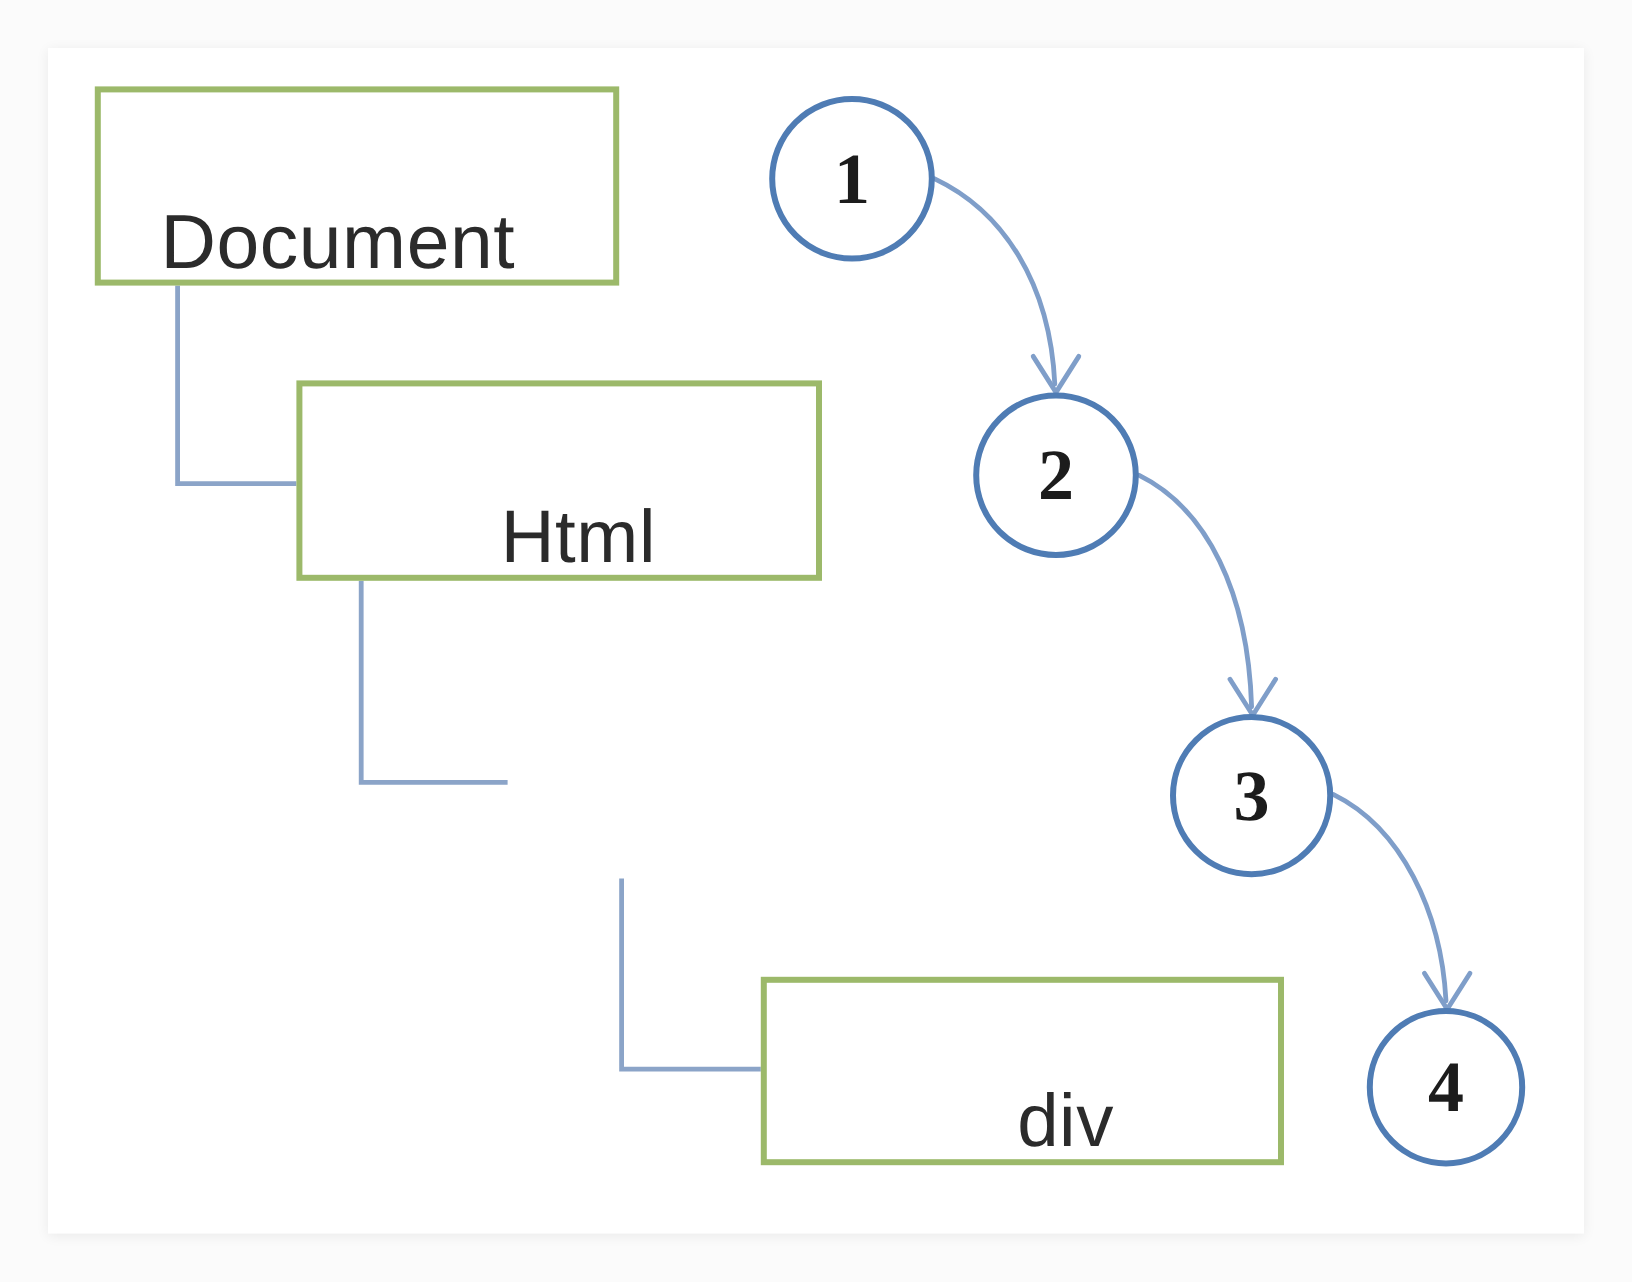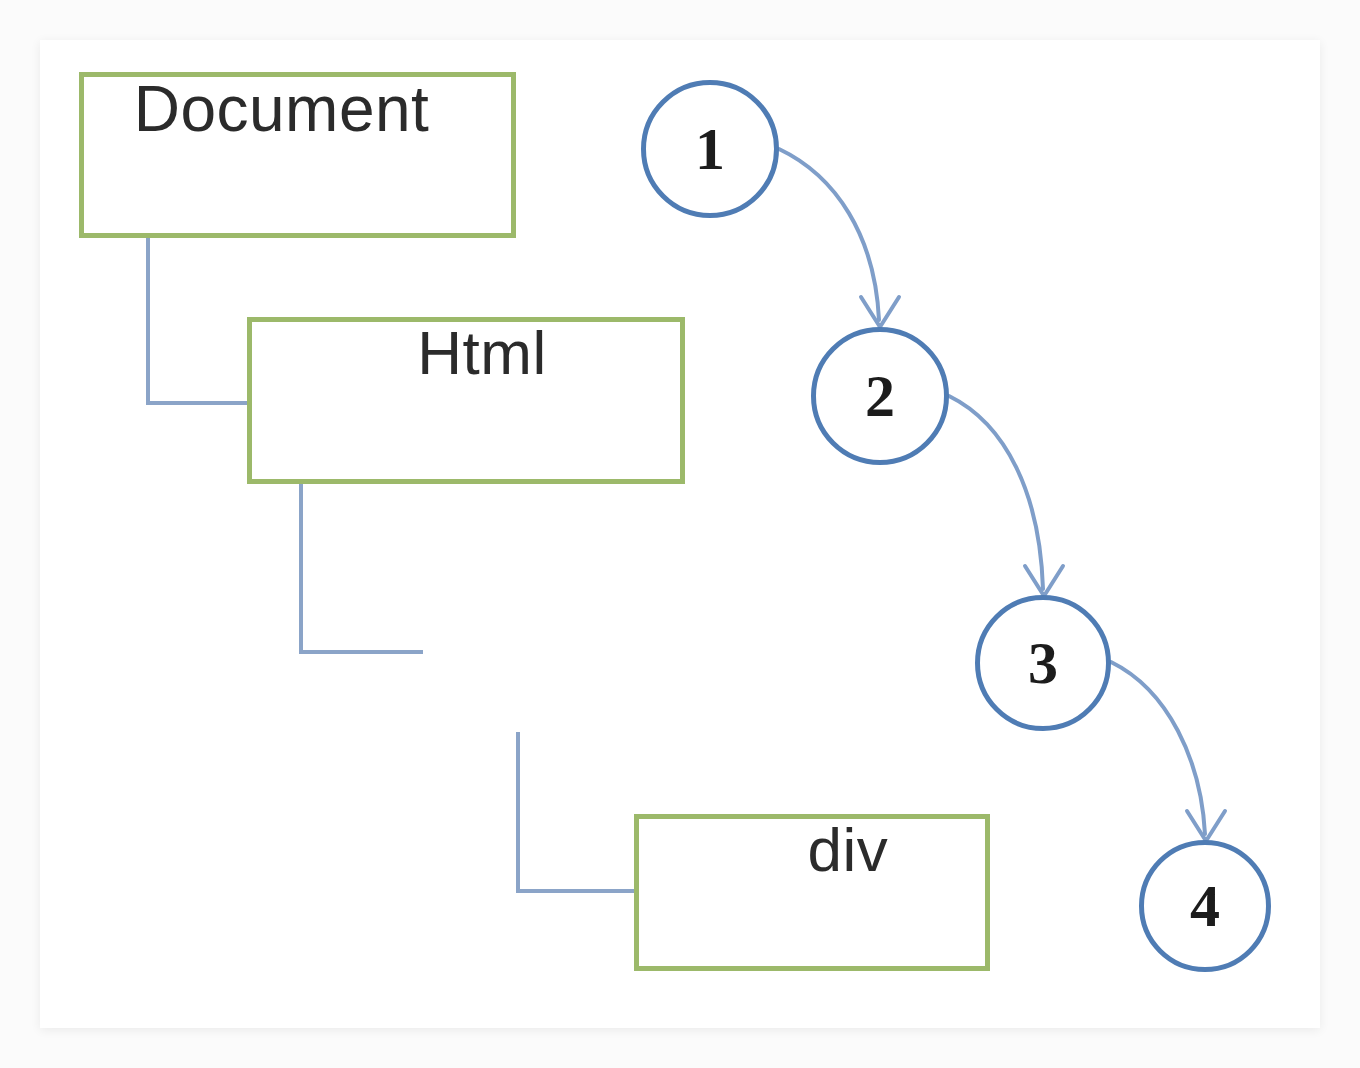--- a/index.html
+++ b/index.html
@@ -34,38 +34,38 @@
     top: 0;
     width: 1360px;
     height: 1068px;
   }
   .node-box {
     position: absolute;
     box-sizing: border-box;
     background: #ffffff;
     border: 5px solid #9cb96a;
     display: flex;
-    align-items: flex-start;
+    align-items: flex-end;
     justify-content: center;
   }
   .node-label {
     font-family: "Liberation Sans", sans-serif;
     font-size: 62px;
     color: #2b2b2b;
     line-height: 1;
     letter-spacing: 0.5px;
     white-space: nowrap;
   }
   .node-document { left: 79px;  top: 72px;  width: 437px; height: 166px; }
   .node-document .node-label { font-size: 64px; margin-right: 32px; }
   .node-html     { left: 247px; top: 317px; width: 438px; height: 167px; }
   .node-html .node-label { margin-left: 32px; }
   .node-body     { left: 419px; top: 566px; width: 436px; height: 168px; }
   .node-body .node-label { margin-left: 30px; }
-  .node-div      { left: 634px; top: 814px; width: 356px; height: 157px; padding-left: 48px; }
+  .node-div      { left: 634px; top: 814px; width: 436px; height: 157px; padding-left: 48px; }
   .node-div .node-label { margin-left: 24px; }
 
   .step-circle {
     position: absolute;
     box-sizing: border-box;
     border: 5px solid #4f7cb4;
     border-radius: 50%;
     background: transparent;
     display: flex;
     align-items: center;

